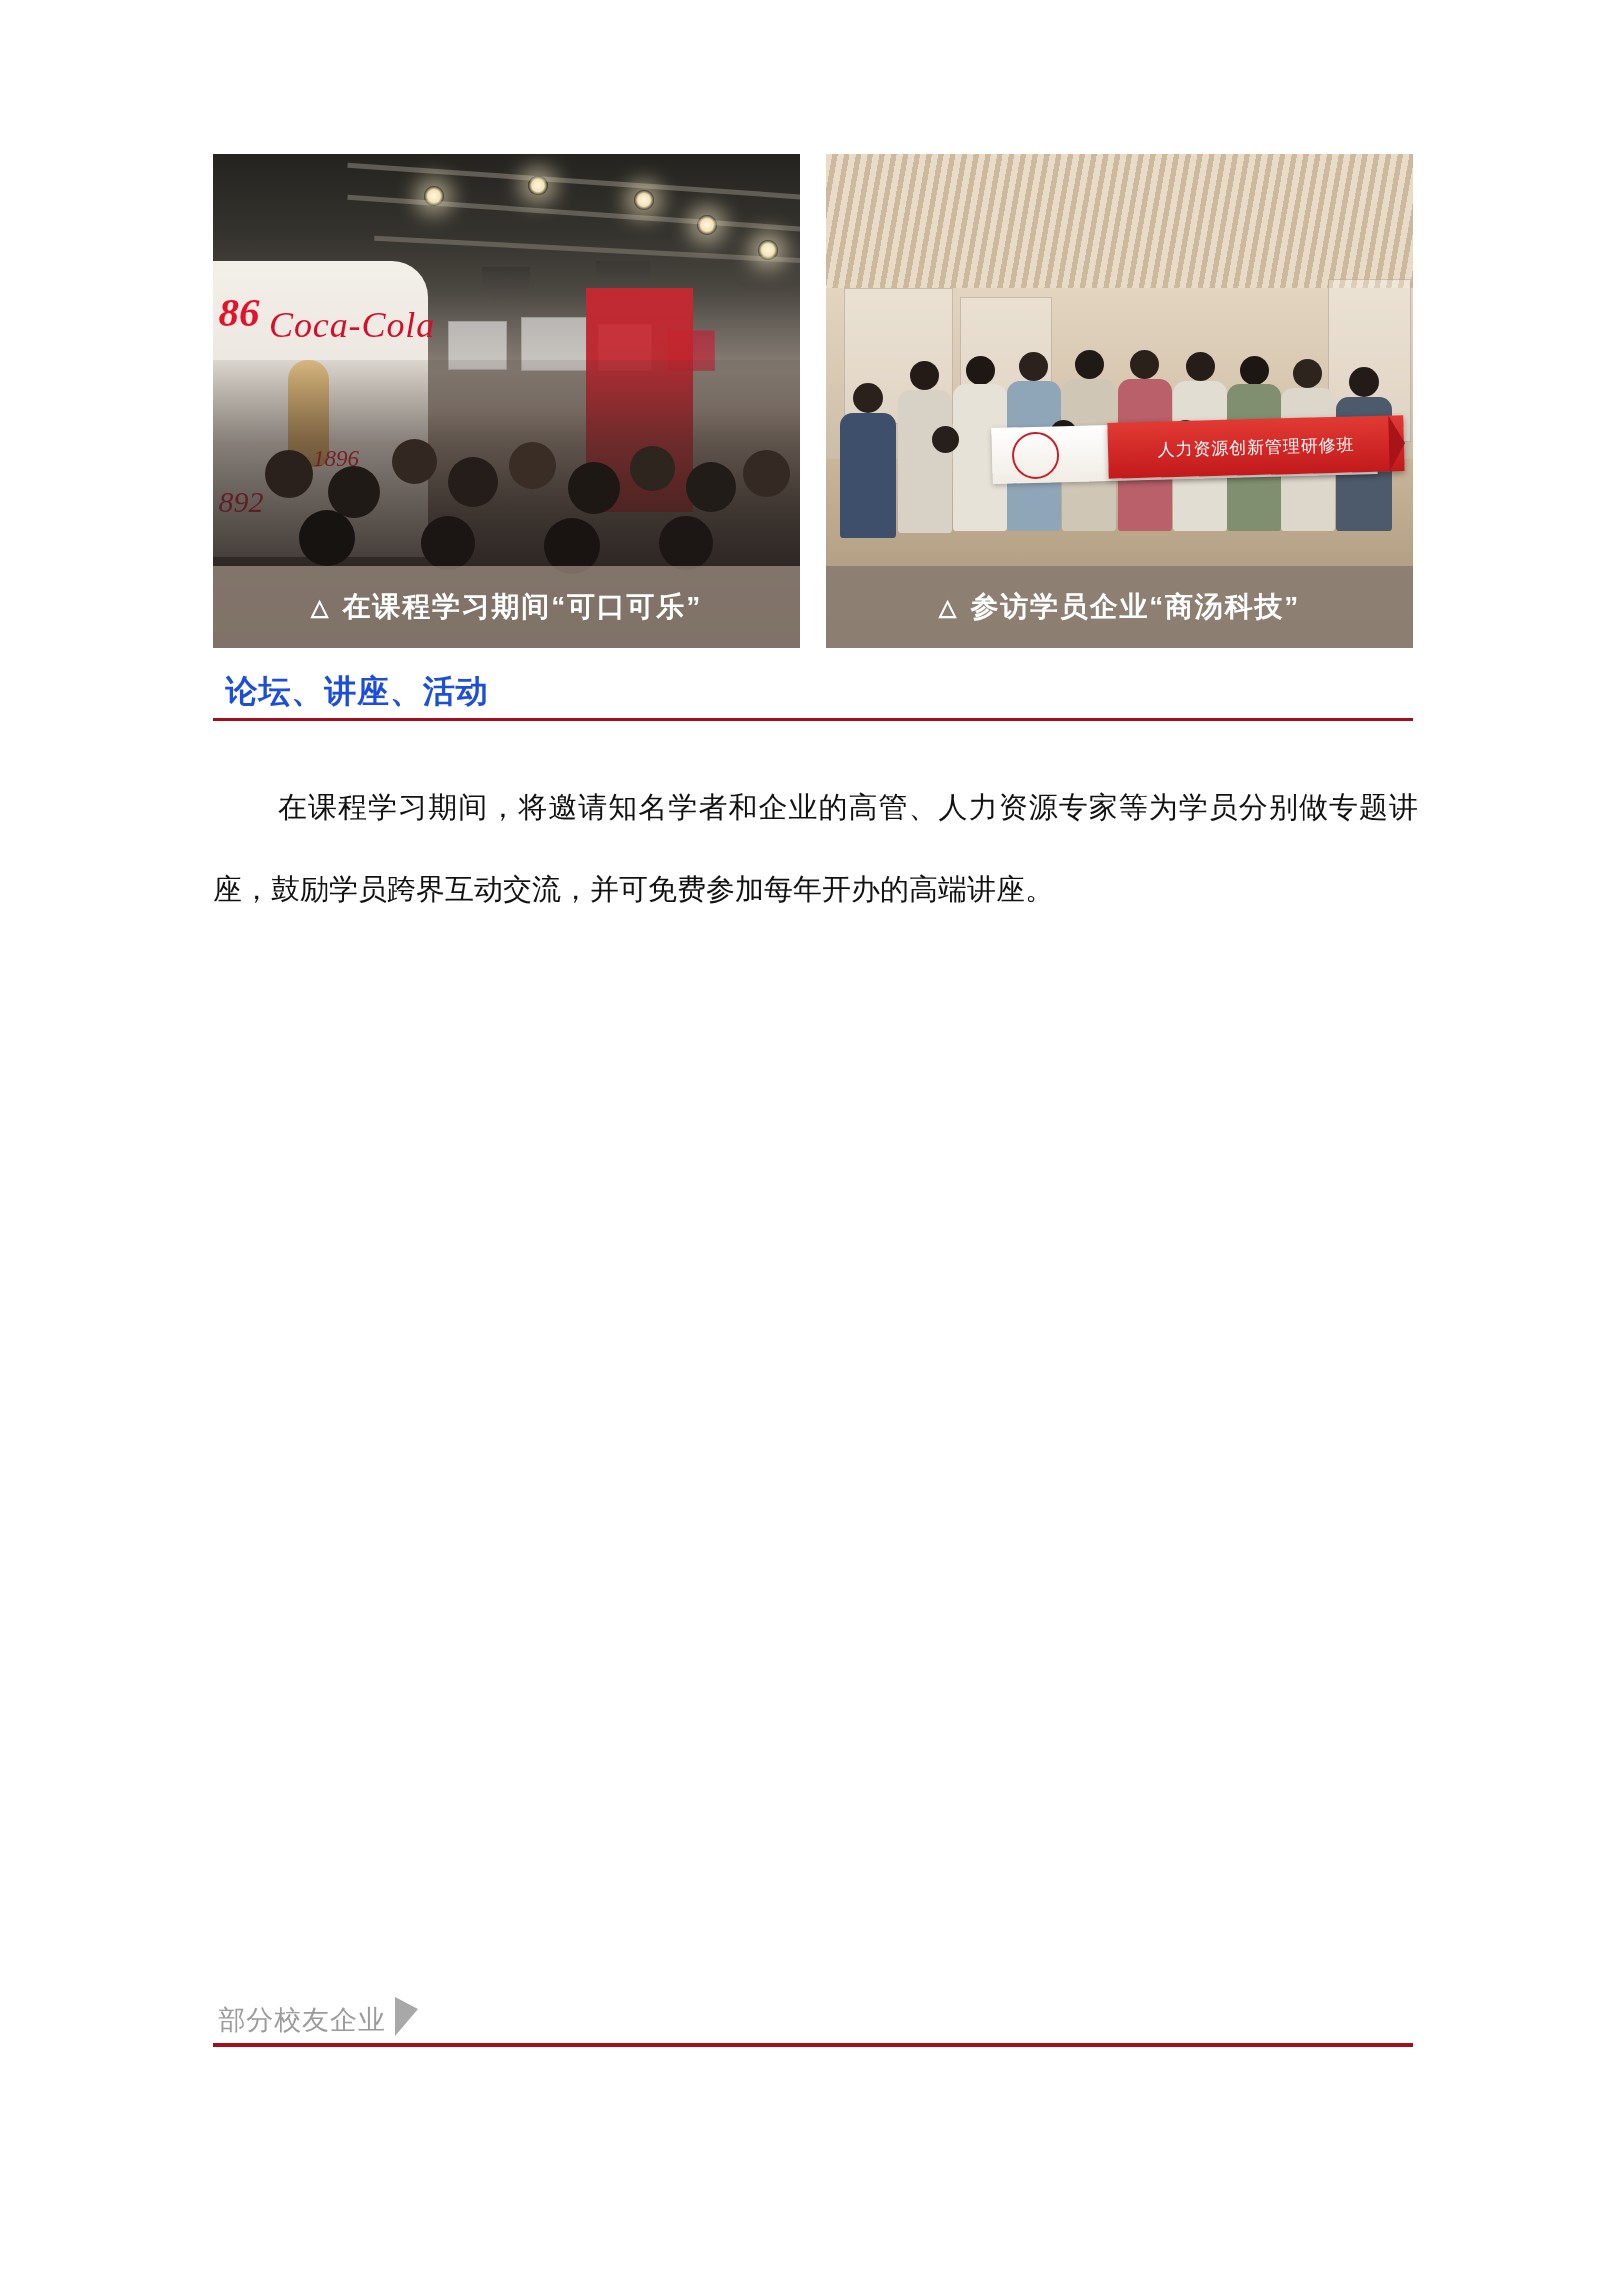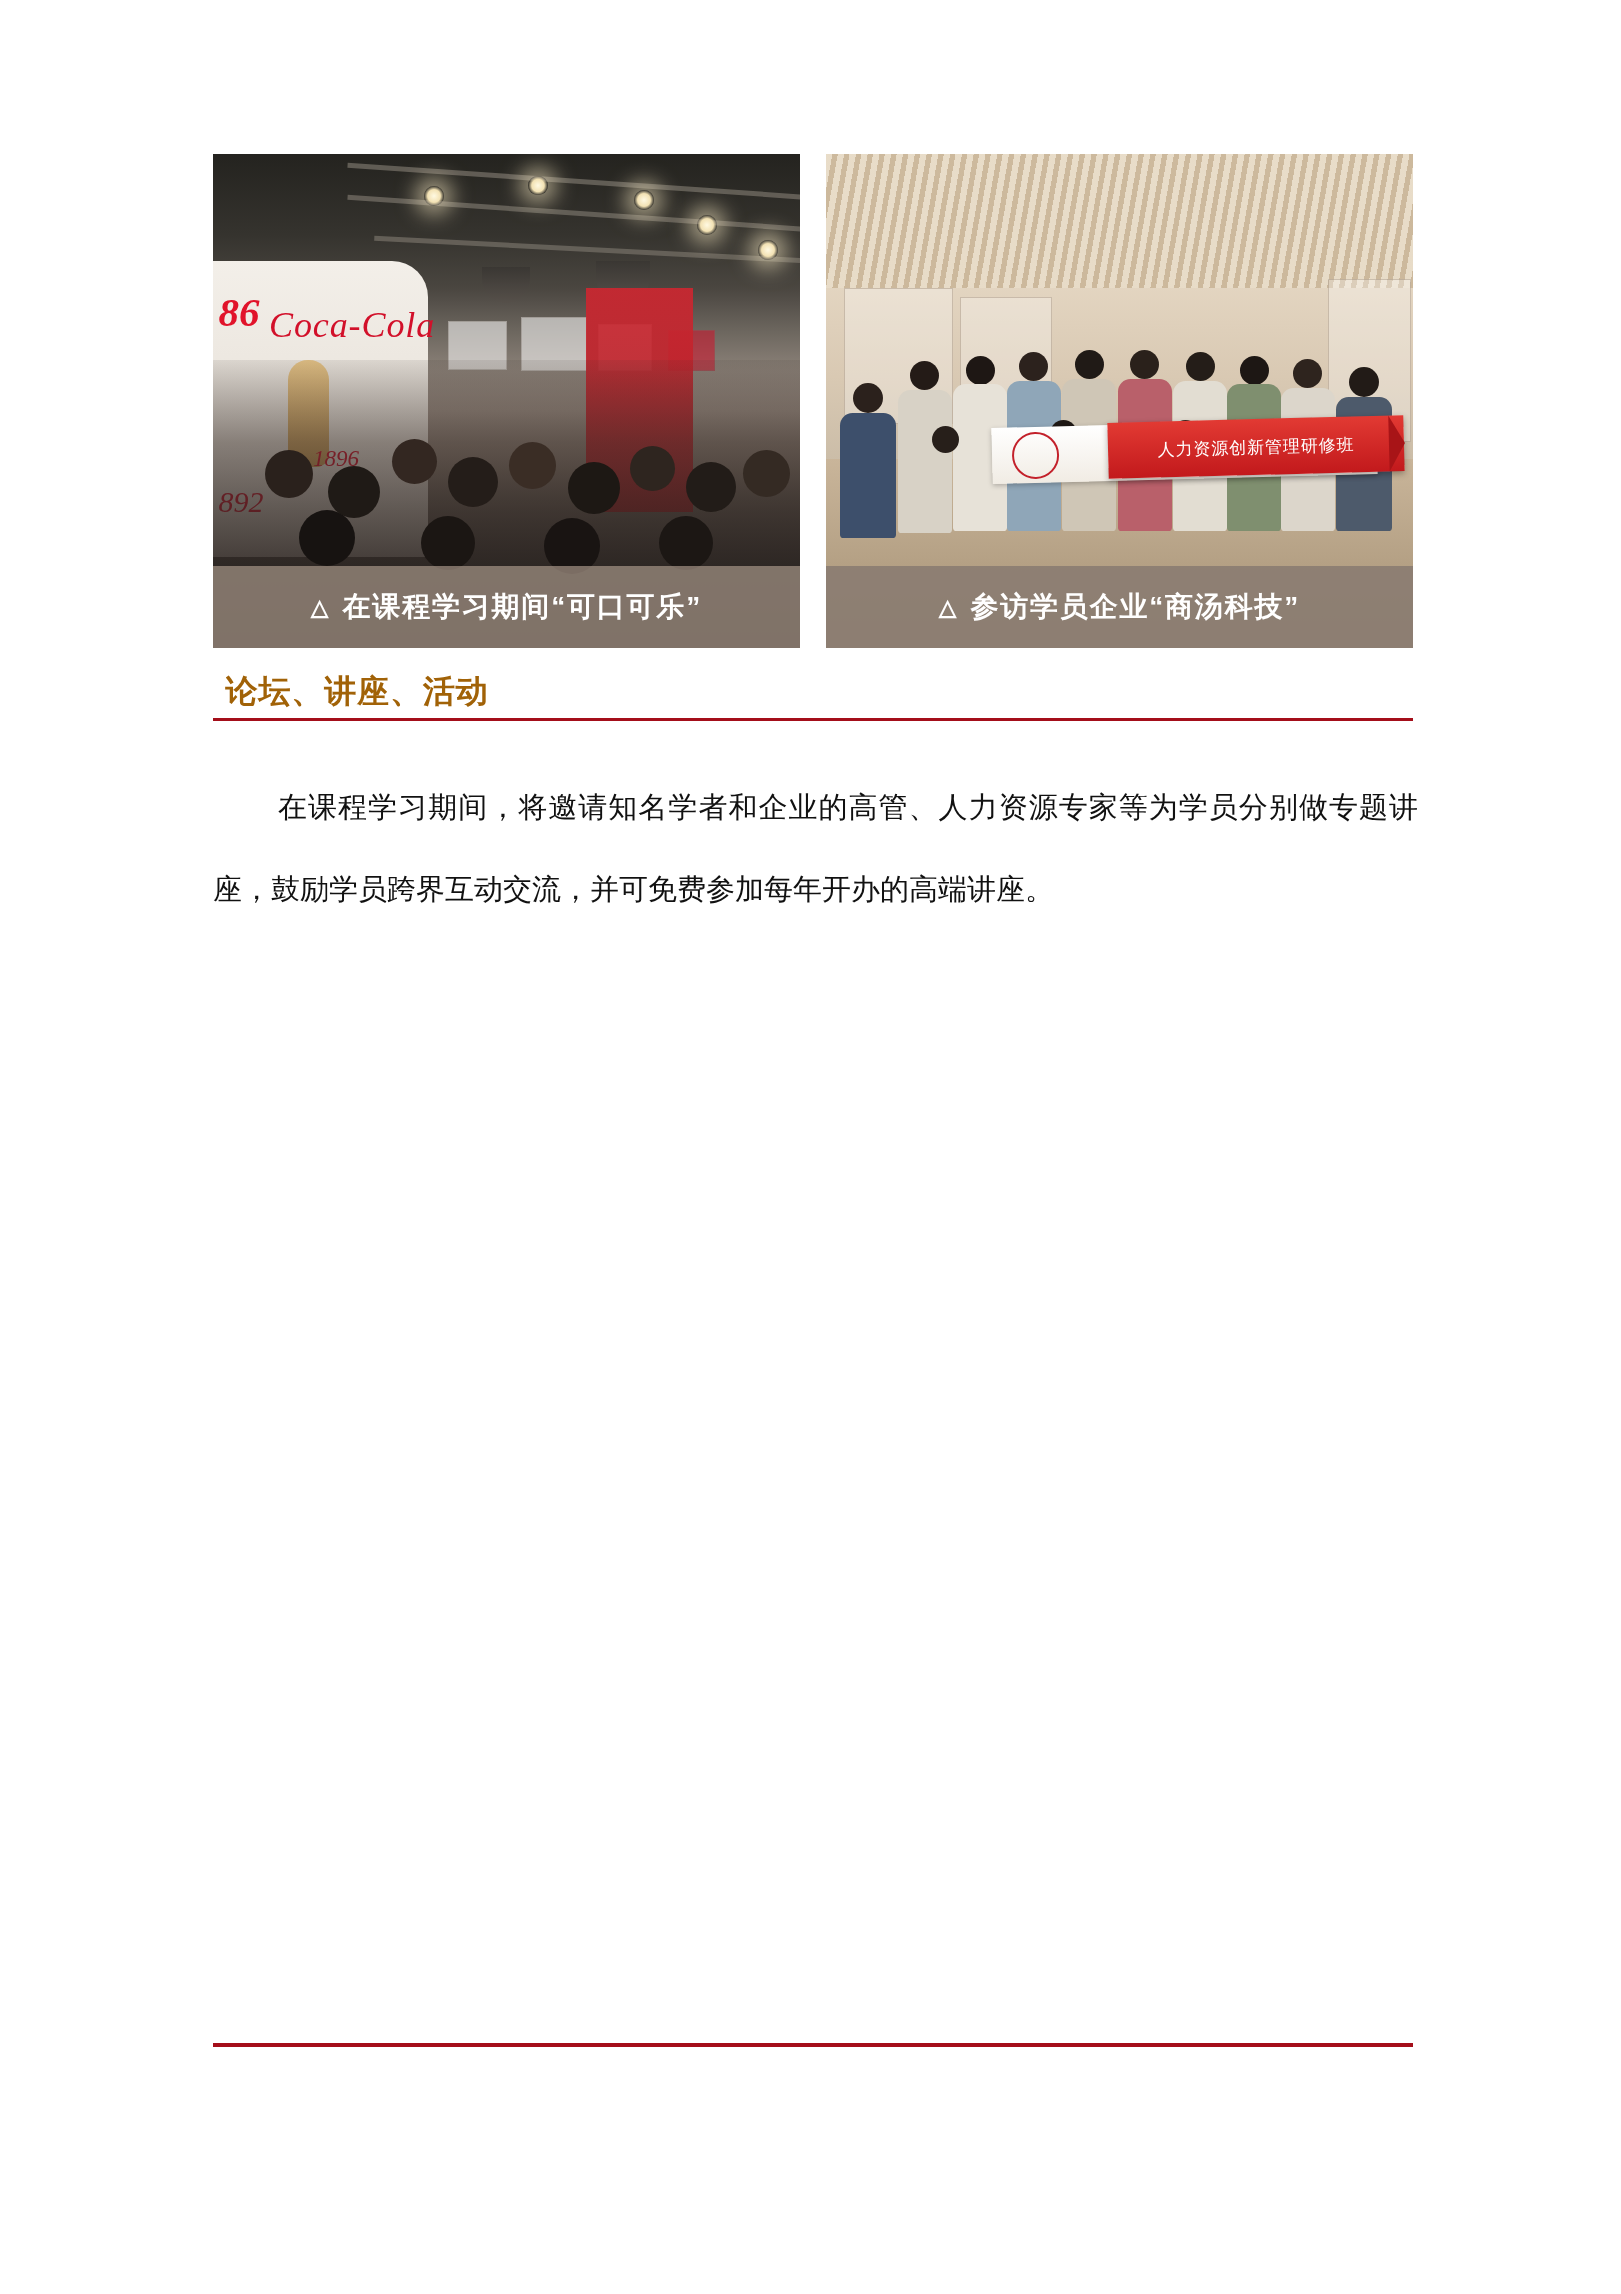--- a/index.html
+++ b/index.html
@@ -202,21 +202,21 @@
     left: 213px;
     top: 672px;
     width: 1200px;
   }
   .section-head .title {
     font-family: "Liberation Sans", sans-serif;
     font-weight: bold;
     font-size: 32px;
     letter-spacing: 0.9px;
     padding-left: 12.5px;
-    color: #a16207;
+    color: #1d4ed8;
     line-height: 1.2;
   }
   .section-head .rule {
     margin-top: 7.2px;
     height: 3.6px;
     background: #a40e1a;
     width: 100%;
   }
 
   
@@ -370,17 +370,21 @@
   </div>
 
   <div class="section-head">
     <div class="title">论坛、讲座、活动</div>
     <div class="rule"></div>
   </div>
 
   <div class="body-text"><span class="indent"></span><span>在课程学习期间，将邀请知名学者和企业的高管、人力资源专家等为学员分别做专题讲座，鼓励学员跨界互动交流，并可免费参加每年开办的高端讲座。</span></div>
 
   <div class="footer">
+    <div class="label-row">
+      <div class="label">部分校友企业</div>
+      <div class="flag"></div>
+    </div>
     <div class="rule"></div>
   </div>
 
 </div>
 
 
 </body></html>

